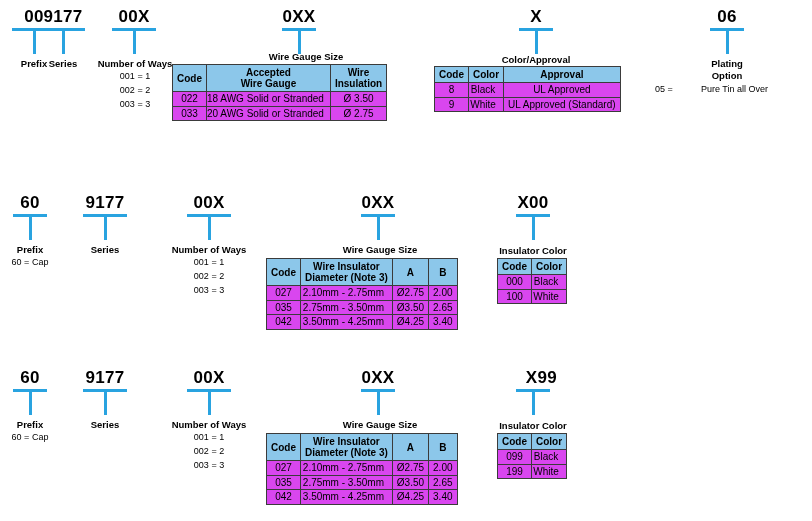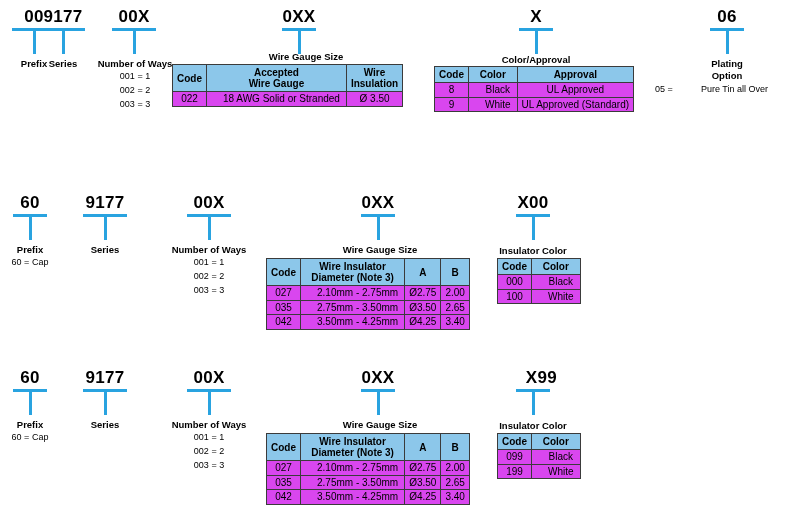--- a/index.html
+++ b/index.html
@@ -87,21 +87,21 @@
     line-height: 1.15;
     font-weight: normal;
   }
   table.spec thead th {
     background: #8cc7ea;
     font-weight: bold;
     font-size: 10px;
     line-height: 1.1;
     padding: 2px 4px;
   }
-  table.spec td.wide { padding-left: 16px; padding-right: 6px; margin-left: 48px; }
+  table.spec td.wide { padding-left: 0; padding-right: 6px; margin-left: 48px; }
 
   
   .plating-note {
     font-size: 9px;
     white-space: nowrap;
   }
   .plating-note .eq { display: inline-block; width: 46px; }
 </style>
 </head>
 <body>
@@ -144,20 +144,25 @@
           <th>Accepted<br>Wire Gauge</th>
           <th>Wire<br>Insulation</th>
         </tr>
       </thead>
       <tbody>
         <tr>
           <td>022</td>
           <td class="wide">18 AWG Solid or Stranded</td>
           <td>Ø 3.50</td>
         </tr>
+        <tr>
+          <td>033</td>
+          <td class="wide">20 AWG Solid or Stranded</td>
+          <td>Ø 2.75</td>
+        </tr>
       </tbody>
     </table>
 </div>
 
 <div class="abs code-token" style="left:521px; top:8px; width:30px;">X</div>
 <div class="abs connector short" style="left:519px; top:28px;">
   <div class="bar"></div>
     <div class="stem"></div>
 </div>
 <div class="abs table-title" style="left:466px; top:54px; width:140px;">Color/Approval</div>

